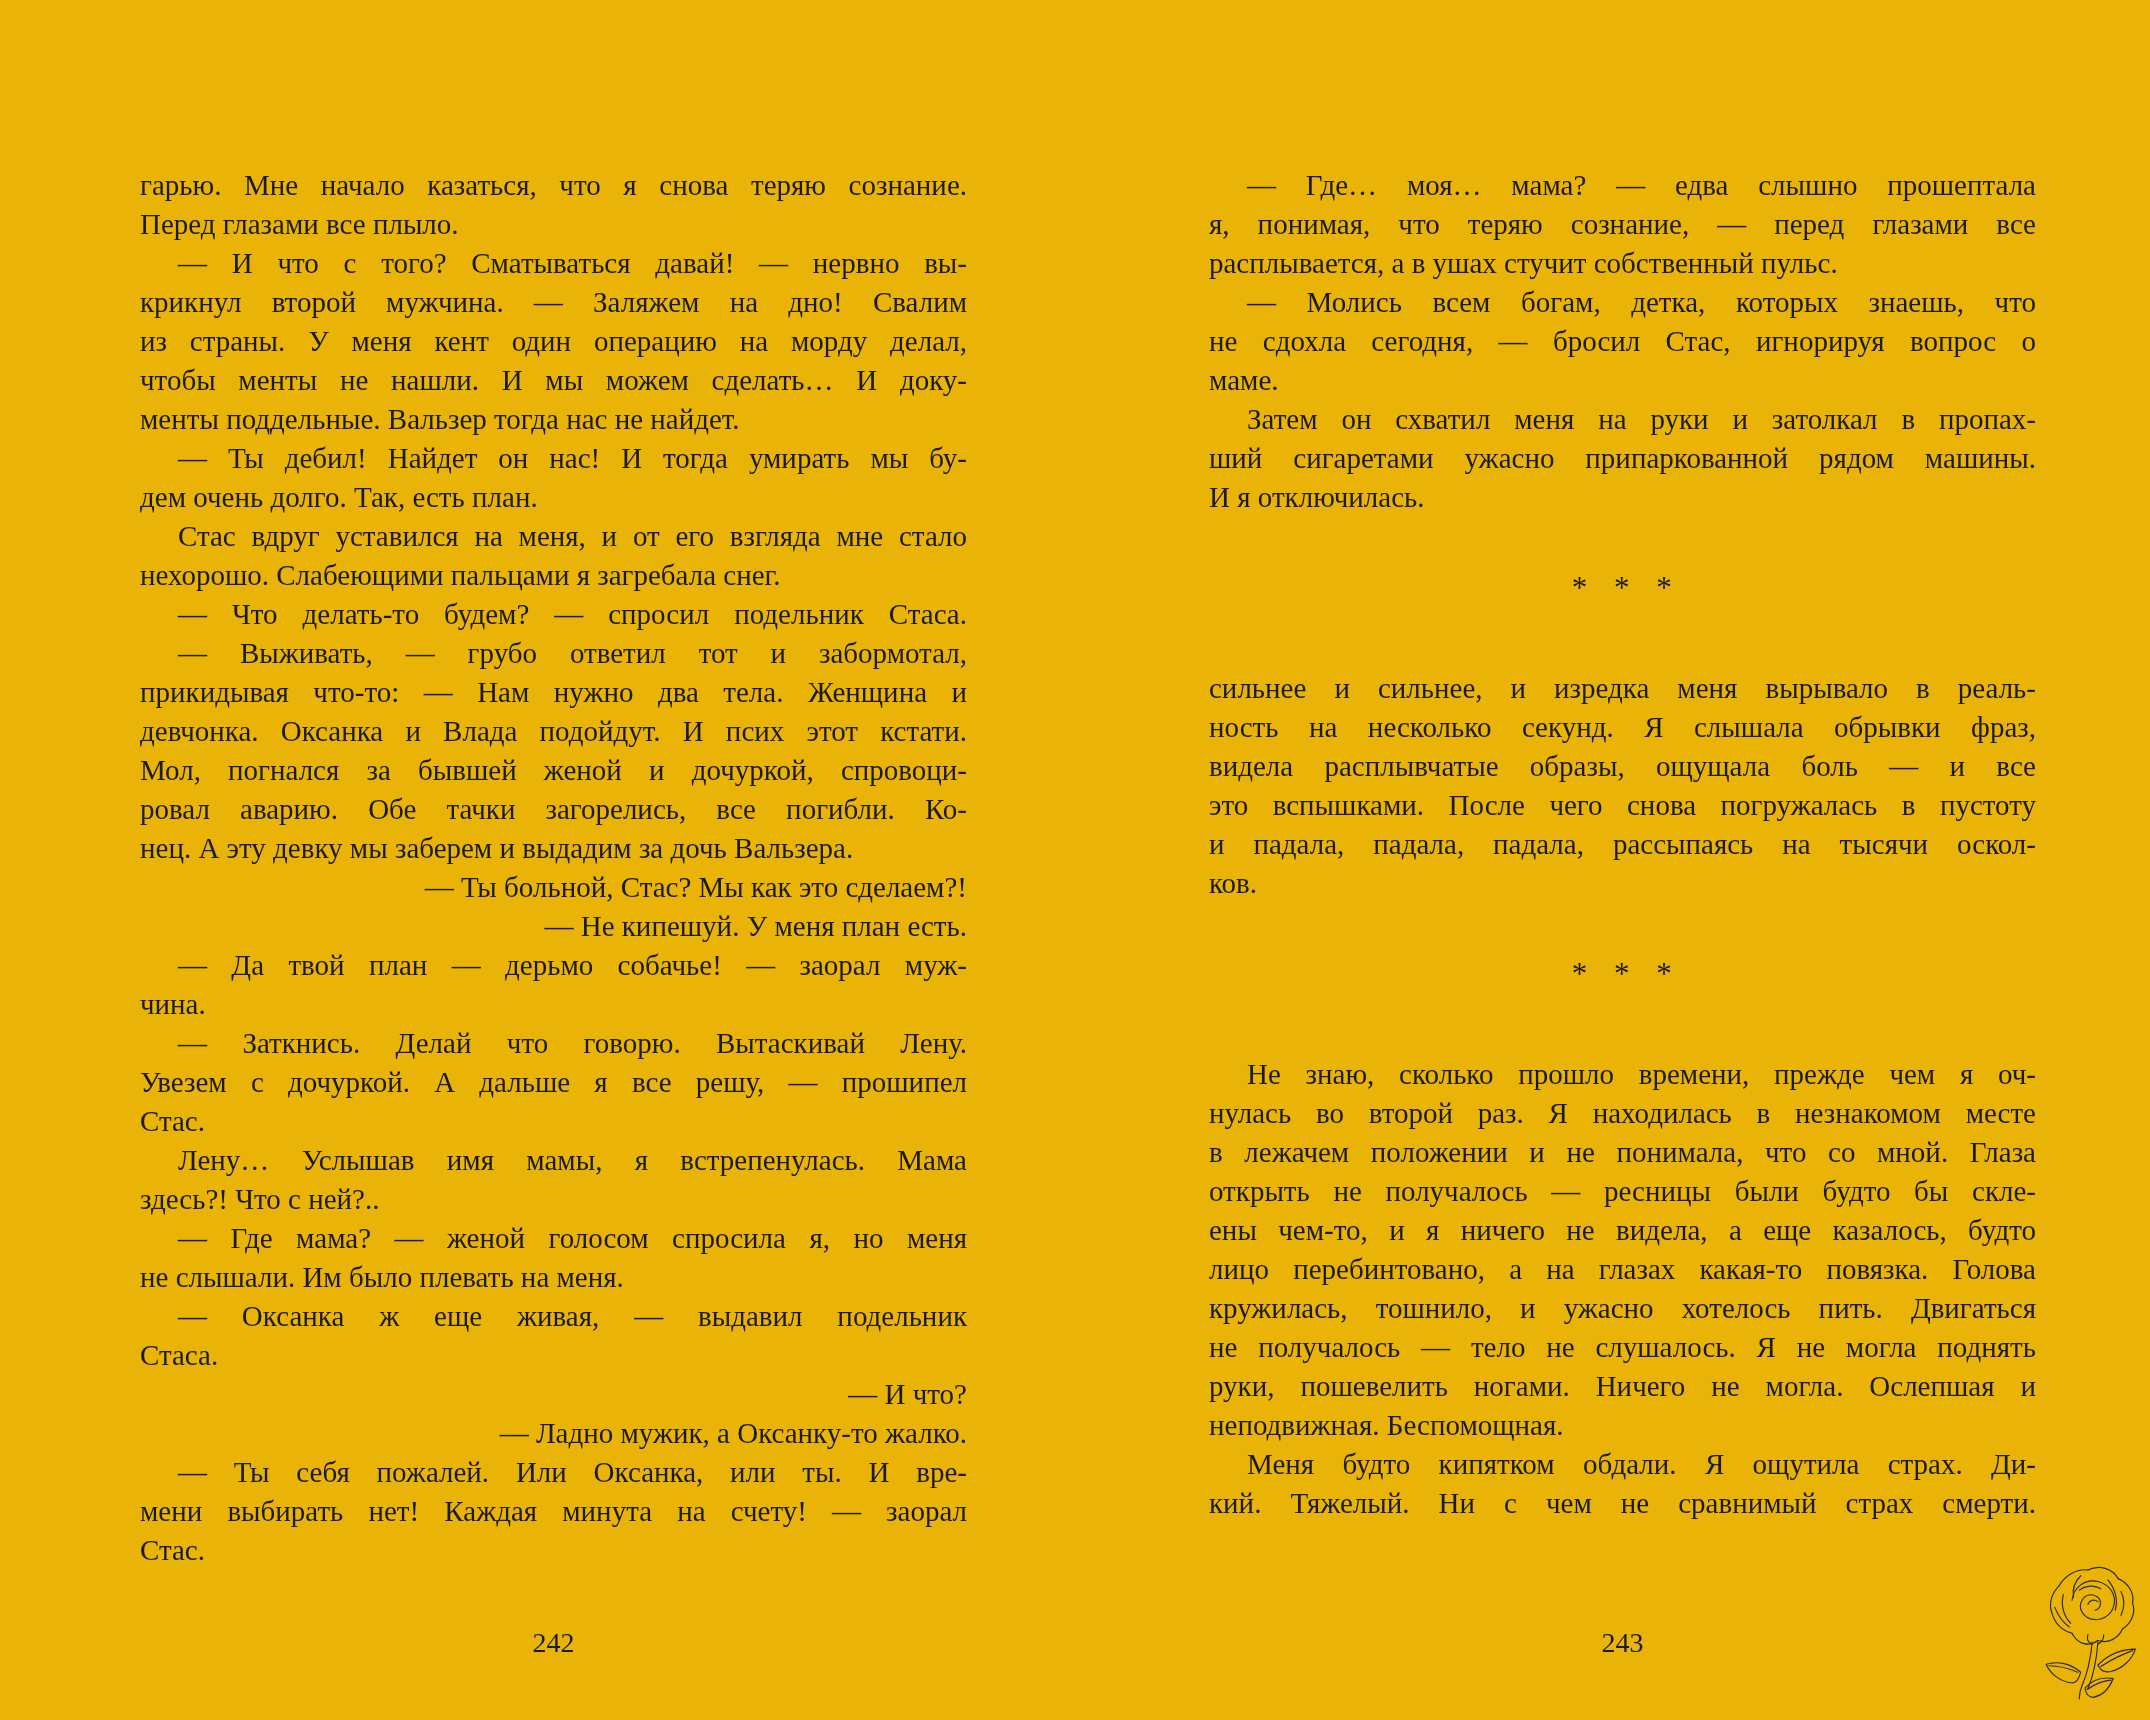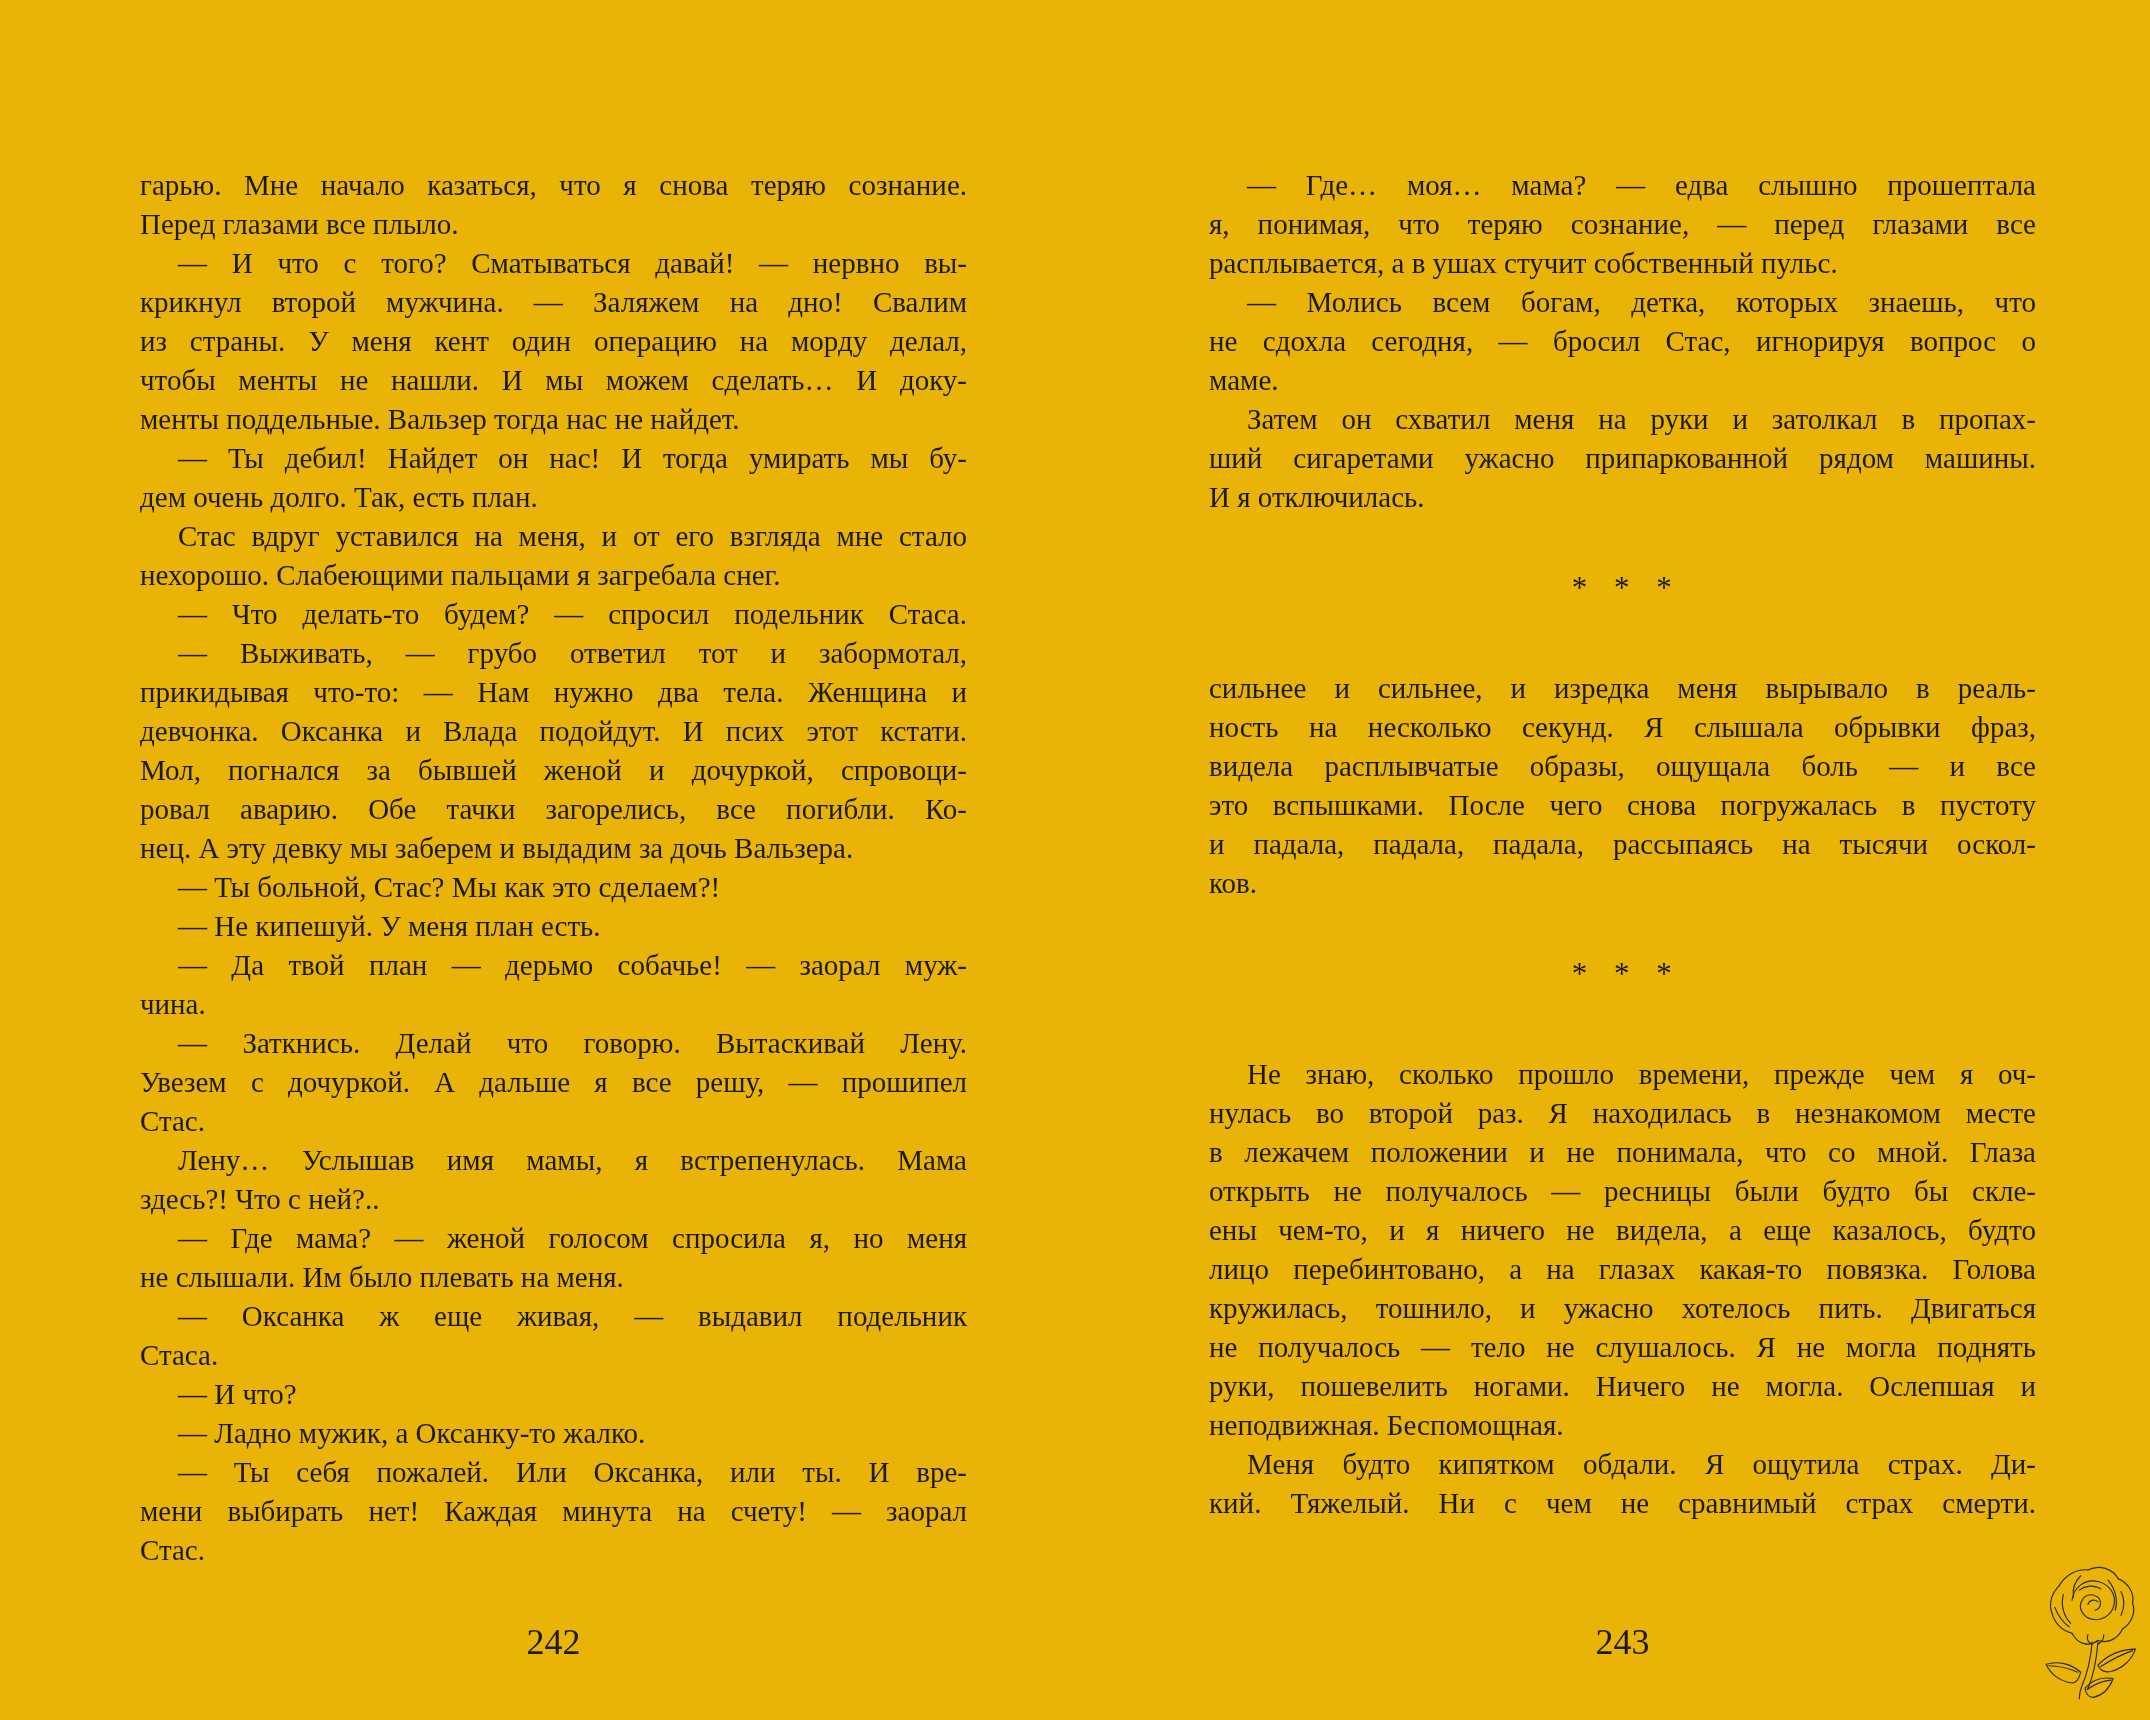--- a/index.html
+++ b/index.html
@@ -23,37 +23,38 @@
     height:39px;
     text-align:left;
     white-space:normal;
   }
   .line.j{
     text-align:justify;
     text-align-last:justify;
   }
   .line.in{
     text-indent:38px;
+    text-align:right;
   }
   .sep{
     height:39px;
     line-height:39px;
     margin-top:51px;
     margin-bottom:62px;
     text-align:center;
     font-size:31px;
     word-spacing:16px;
     letter-spacing:1.5px;
   }
   .page-number{
     position:absolute;
     width:827px;
     top:1628px;
     text-align:center;
-    font-size:36px;
+    font-size:28px;
     line-height:29px;
   }
   #pageno-left{left:140px;}
   #pageno-right{left:1209px;}
   #rose{
     position:absolute;
     left:2036px;top:1557px;
     width:111px;height:144px;
   }
   #rose svg{width:100%;height:100%;}

